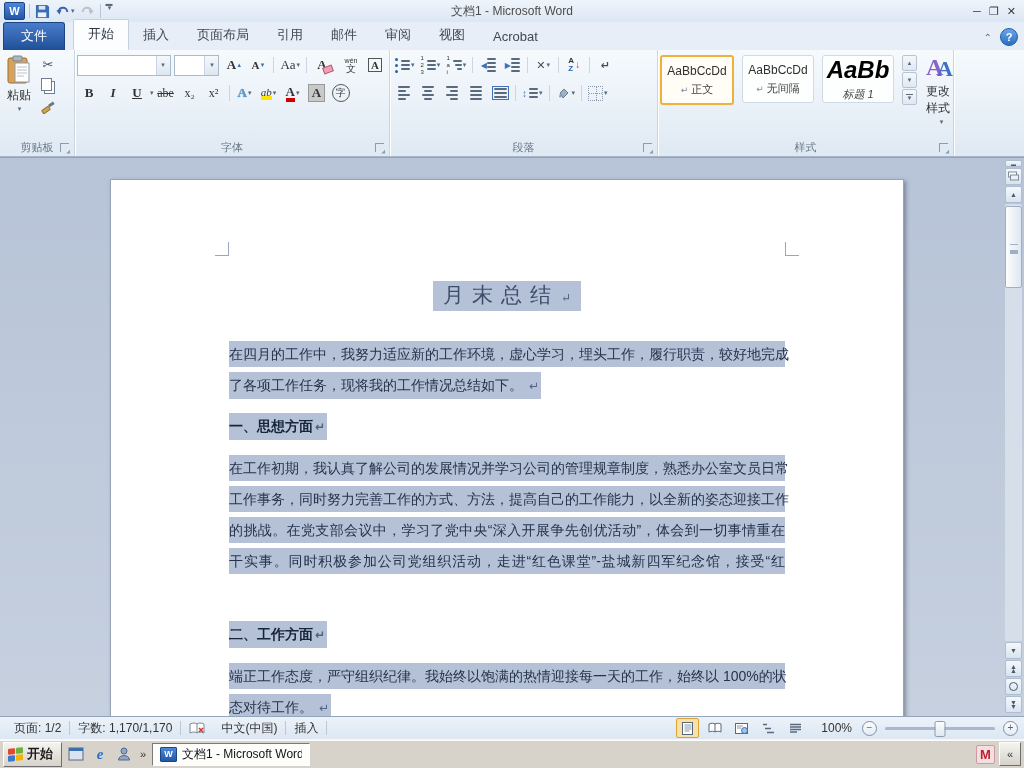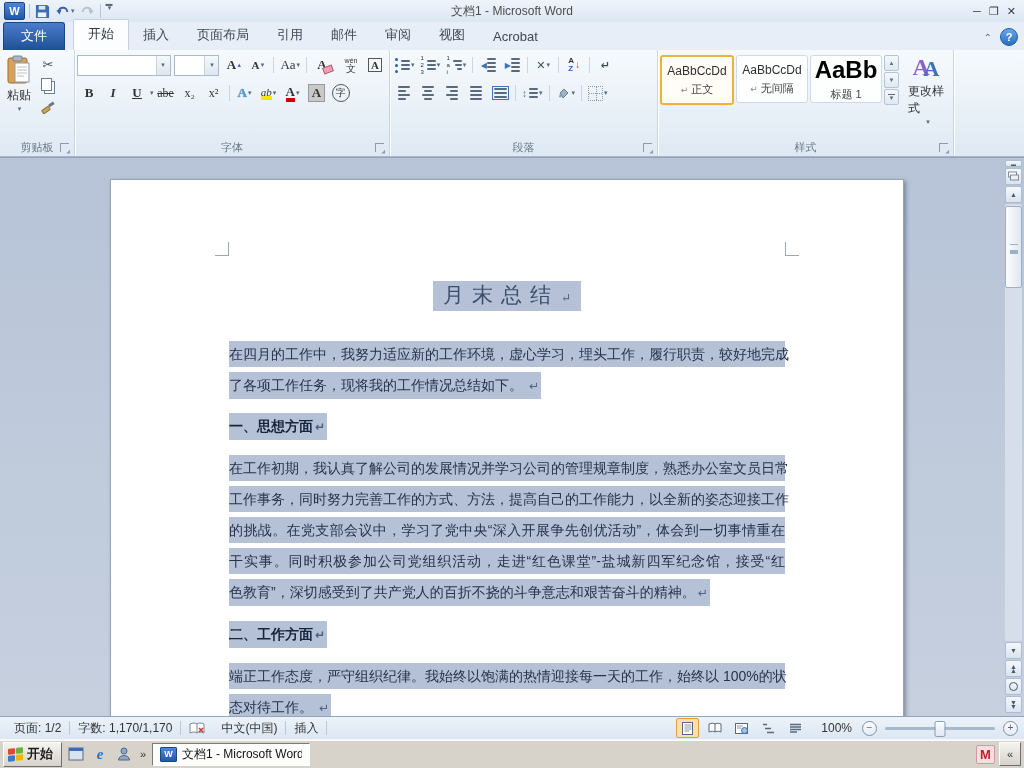--- a/index.html
+++ b/index.html
@@ -89,21 +89,21 @@
   .sorticon .ar{color:#c0392b;font-size:10px;margin-left:1px;}
   .marksicon{font-size:11px;color:#44505e;font-weight:bold;}
   .spacing{display:flex;align-items:center;gap:2px;}
   .spacing .ud{color:#3f72b8;font-size:10px;}
   .bgrid{width:13px;height:13px;border:1px dotted #8a99ad;position:relative;}
   .bgrid::before{content:"";position:absolute;left:50%;top:0;bottom:0;border-left:1px dotted #8a99ad;}
   .bgrid::after{content:"";position:absolute;top:50%;left:0;right:0;border-top:1px dotted #8a99ad;}
   .ind-ar{color:#3f72b8;font-size:8px;}
   
   .gallery{display:flex;align-items:stretch;margin-top:2px;}
-  .gcell{width:70px;height:46px;border:1px solid #cfdae6;border-radius:3px;margin-right:2px;background:#fdfefe;
+  .gcell{width:70px;height:46px;border:1px solid #cfdae6;border-radius:3px;margin-right:8px;background:#fdfefe;
          display:flex;flex-direction:column;align-items:center;justify-content:center;gap:7px;}
   .gcell .sample{font-size:12px;color:#2f2f2f;line-height:1;}
   .gcell .sname{font-size:11px;color:#444;line-height:1;}
   .gcell.sel{border:2px solid #f0b13c;background:#fffdf6;}
   .gcell .h1s{font-size:24px;font-weight:bold;color:#000;letter-spacing:0;}
   .pilsm{font-size:9px;color:#7c8aa0;}
   .gscroll{display:flex;flex-direction:column;width:15px;gap:1px;}
   .gsb{flex:1;border:1px solid #b6c4d4;background:linear-gradient(#f5f8fb,#dfe8f1);border-radius:2px;
        display:flex;align-items:center;justify-content:center;font-size:6px;color:#5a6a7e;}
   .AAicon{position:relative;height:26px;width:30px;}
@@ -503,21 +503,21 @@
       <div class="gbody" style="gap:3px;">
         <div class="gallery">
           <div class="gcell sel">
             <span class="sample">AaBbCcDd</span>
             <span class="sname"><i class="pilsm">↵</i> <i>正文</i></span>
           </div>
           <div class="gcell">
             <span class="sample">AaBbCcDd</span>
             <span class="sname"><i class="pilsm">↵</i> <i>无间隔</i></span>
           </div>
-          <div class="gcell" style="overflow:hidden;">
+          <div class="gcell" style="overflow:hidden;font-style:italic;">
             <span class="sample h1s">AaBb</span>
             <span class="sname">标题 1</span>
           </div>
           <div class="gscroll">
             <span class="gsb">▲</span>
             <span class="gsb">▼</span>
             <span class="gsb" style="flex-direction:column;">
                 <i style="width:7px;border-top:1px solid #5a6a7e;"></i>
                 <i>▼</i>
               </span>
@@ -562,21 +562,20 @@
         </div>
       <div class="dline" style="top:337px;">
           <span class="hl just">的挑战。在党支部会议中，学习了党中央“深入开展争先创优活动”，体会到一切事情重在</span>
         </div>
       <div class="dline" style="top:306px;">
           <span class="hl just">工作事务，同时努力完善工作的方式、方法，提高自己的工作能力，以全新的姿态迎接工作</span>
         </div>
       <div class="dline" style="top:368px;">
           <span class="hl just">干实事。同时积极参加公司党组织活动，走进“红色课堂”-盐城新四军纪念馆，接受“红</span>
         </div>
-      <div class="dline" style="top:399px;"><span class="hl endl"><i>色教育”，深切感受到了共产党人的百折不挠的斗争意志和艰苦奋斗的精神。</i><i class="pil">↵</i></span></div>
       <div class="dline" style="top:441px;"><span class="hl headl"><i>二、工作方面</i><i class="pil">↵</i></span></div>
       <div class="dline" style="top:483px;">
           <span class="hl just">端正工作态度，严守组织纪律。我始终以饱满的热情迎接每一天的工作，始终以 100%的状</span>
         </div>
       <div class="dline" style="top:514px;"><span class="hl endl"><i>态对待工作。 </i><i class="pil">↵</i></span></div>
     </div>
 
     <div class="vscroll">
       <span class="sbtn split">▬</span>
       <span class="sbtn ruler-t">

